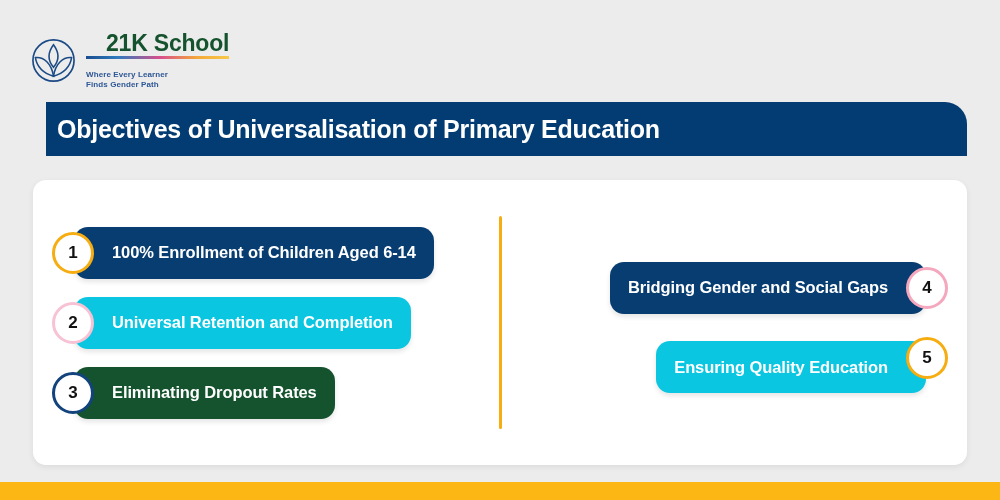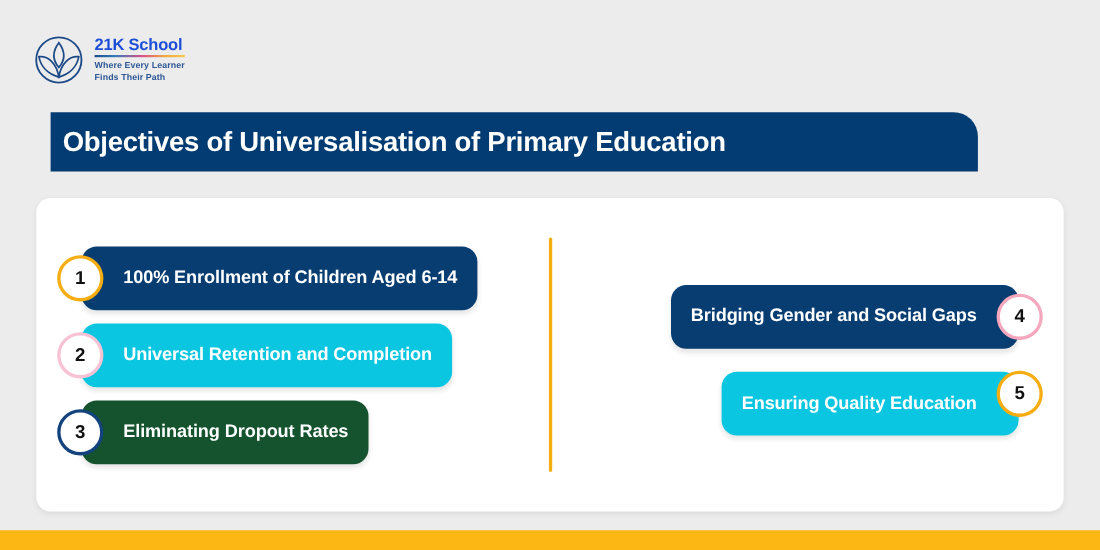--- a/index.html
+++ b/index.html
@@ -20,49 +20,50 @@
     position: absolute;
     left: 30px;
     top: 31px;
     display: flex;
     align-items: center;
     gap: 9px;
   }
   #logo-mark { width: 47px; height: 47px; flex: 0 0 auto; }
   #logo-text { display: flex; flex-direction: column; }
   #logo-wordmark {
-    font-size: 15px;
-    font-weight: bold;
-    color: #1d4ed8;
+    font-size: 23px;
+    font-weight: bold;
+    color: #14532d;
     letter-spacing: -0.2px;
     line-height: 1.05;
     white-space: nowrap;
+    margin-left: 20px;
   }
   #logo-rule {
     height: 2.5px;
     width: 100%;
     margin-top: 1px;
     background: linear-gradient(to right, #1a4d8f 0%, #2f7bbd 22%, #d94f8c 52%, #f4a93a 78%, #f7c948 100%);
   }
   #logo-tagline {
-    margin-top: 3px;
+    margin-top: 11px;
     font-size: 8px;
     font-weight: bold;
     color: #2d5795;
     line-height: 1.28;
     letter-spacing: 0.1px;
     white-space: nowrap;
   }
 
   
   #title-banner {
     position: absolute;
     left: 46px;
     top: 102px;
-    width: 843px;
+    width: 921px;
     height: 54px;
     background: #033c72;
     border-radius: 0 22px 0 0;
     display: flex;
     align-items: center;
     box-sizing: border-box;
     padding-left: 11px;
   }
   #title-text {
     color: #ffffff;
@@ -118,21 +119,21 @@
   
   .row {
     position: relative;
     height: 58px;
     display: flex;
     align-items: center;
   }
   .row-right { justify-content: flex-end; }
 
   .pill {
-    height: 58px;
+    height: 52px;
     border-radius: 14px;
     display: flex;
     align-items: center;
     box-sizing: border-box;
     box-shadow: 0 3px 5px rgba(0,0,0,0.10);
     position: relative;
   }
   .row-left .pill  { margin-left: 22px; padding-left: 38px; padding-right: 18px; justify-content: flex-start; }
   .row-right .pill { margin-right: 22px; padding-right: 38px; padding-left: 18px; justify-content: flex-end; }
 
@@ -186,21 +187,21 @@
       <path d="M24 8 C30 16 30 24 24 31 C18 24 18 16 24 8 Z" fill="none" stroke="#1c4a86" stroke-width="1.6"></path>
       <path d="M24 40 C14 37 7 30 5.5 21 C14 20 22 27 24 40 Z" fill="none" stroke="#1c4a86" stroke-width="1.6"></path>
       <path d="M24 40 C34 37 41 30 42.5 21 C34 20 26 27 24 40 Z" fill="none" stroke="#1c4a86" stroke-width="1.6"></path>
     </svg>
   </span>
   <span id="logo-text">
     <span id="logo-wordmark">21K School</span>
     <span id="logo-rule"></span>
     <span id="logo-tagline">
       <span>Where Every Learner</span><br>
-      <span>Finds Their Path</span>
+      <span>Finds Gender Path</span>
     </span>
   </span>
 </div>
 
 <div id="title-banner" style="background: rgb(3, 60, 114);">
   <span id="title-text">Objectives of Universalisation of Primary Education</span>
 </div>
 
 <div id="card" style="background: rgb(255, 255, 255);">
   <div id="columns">

